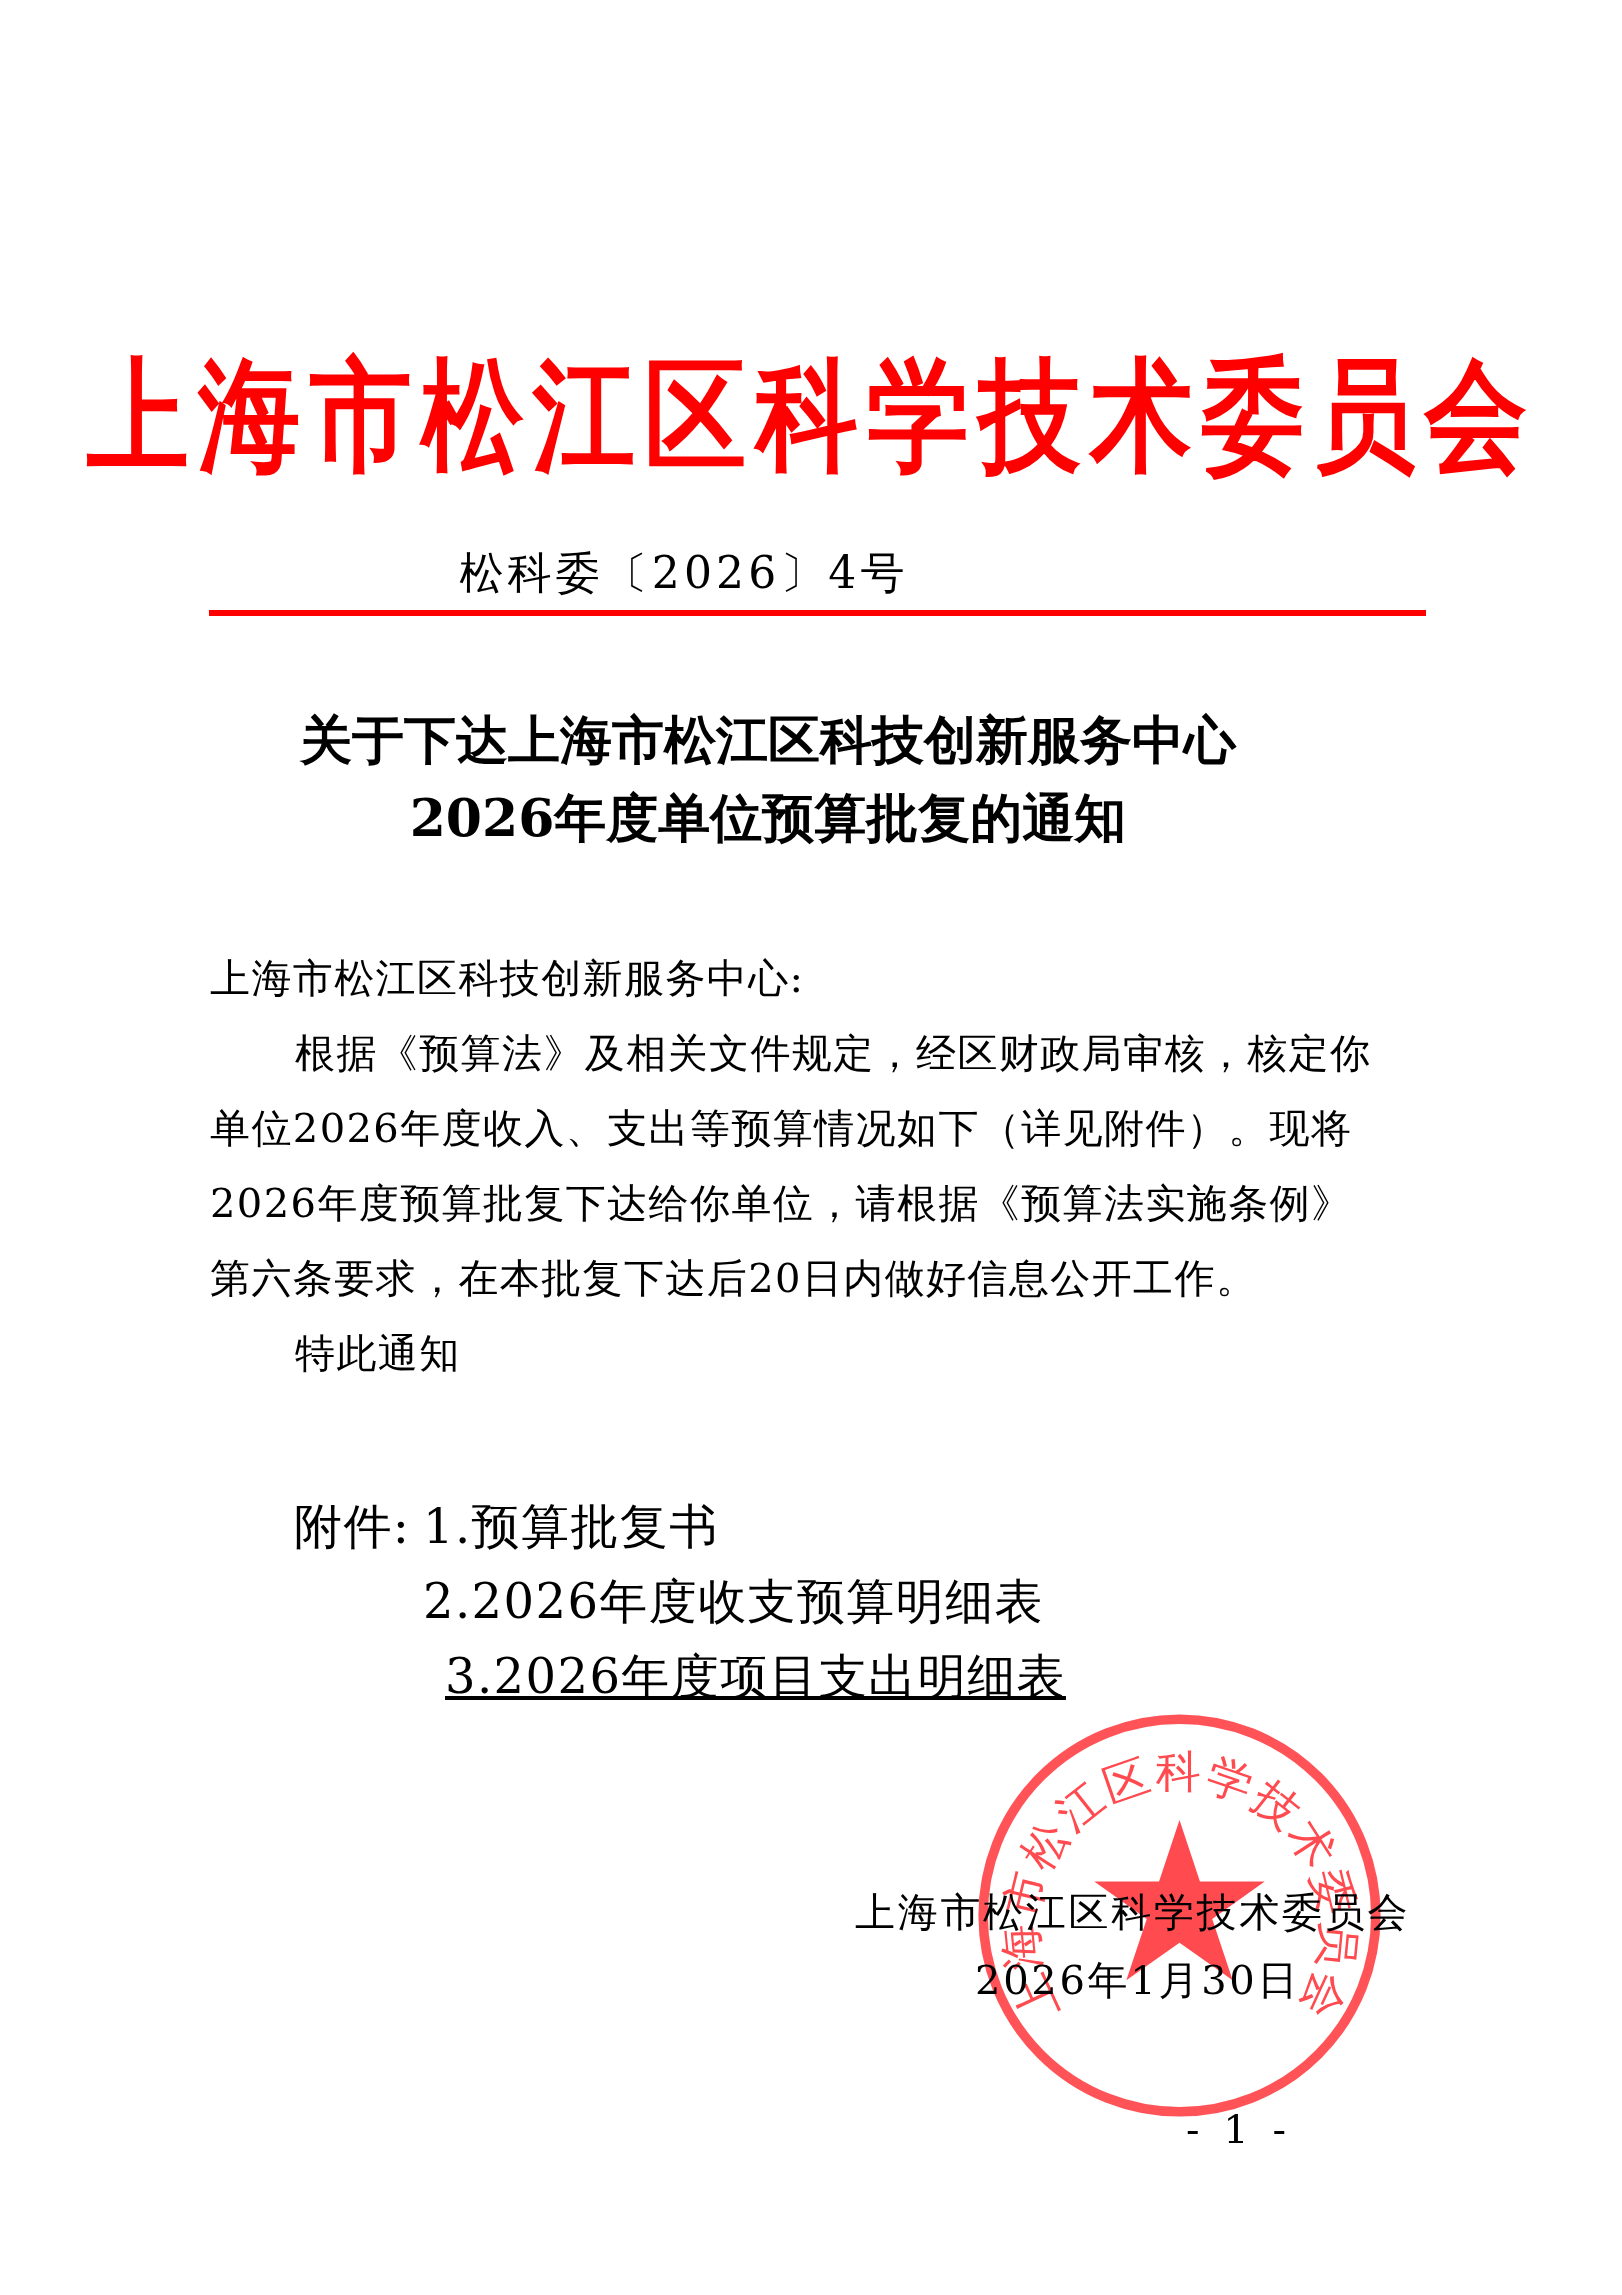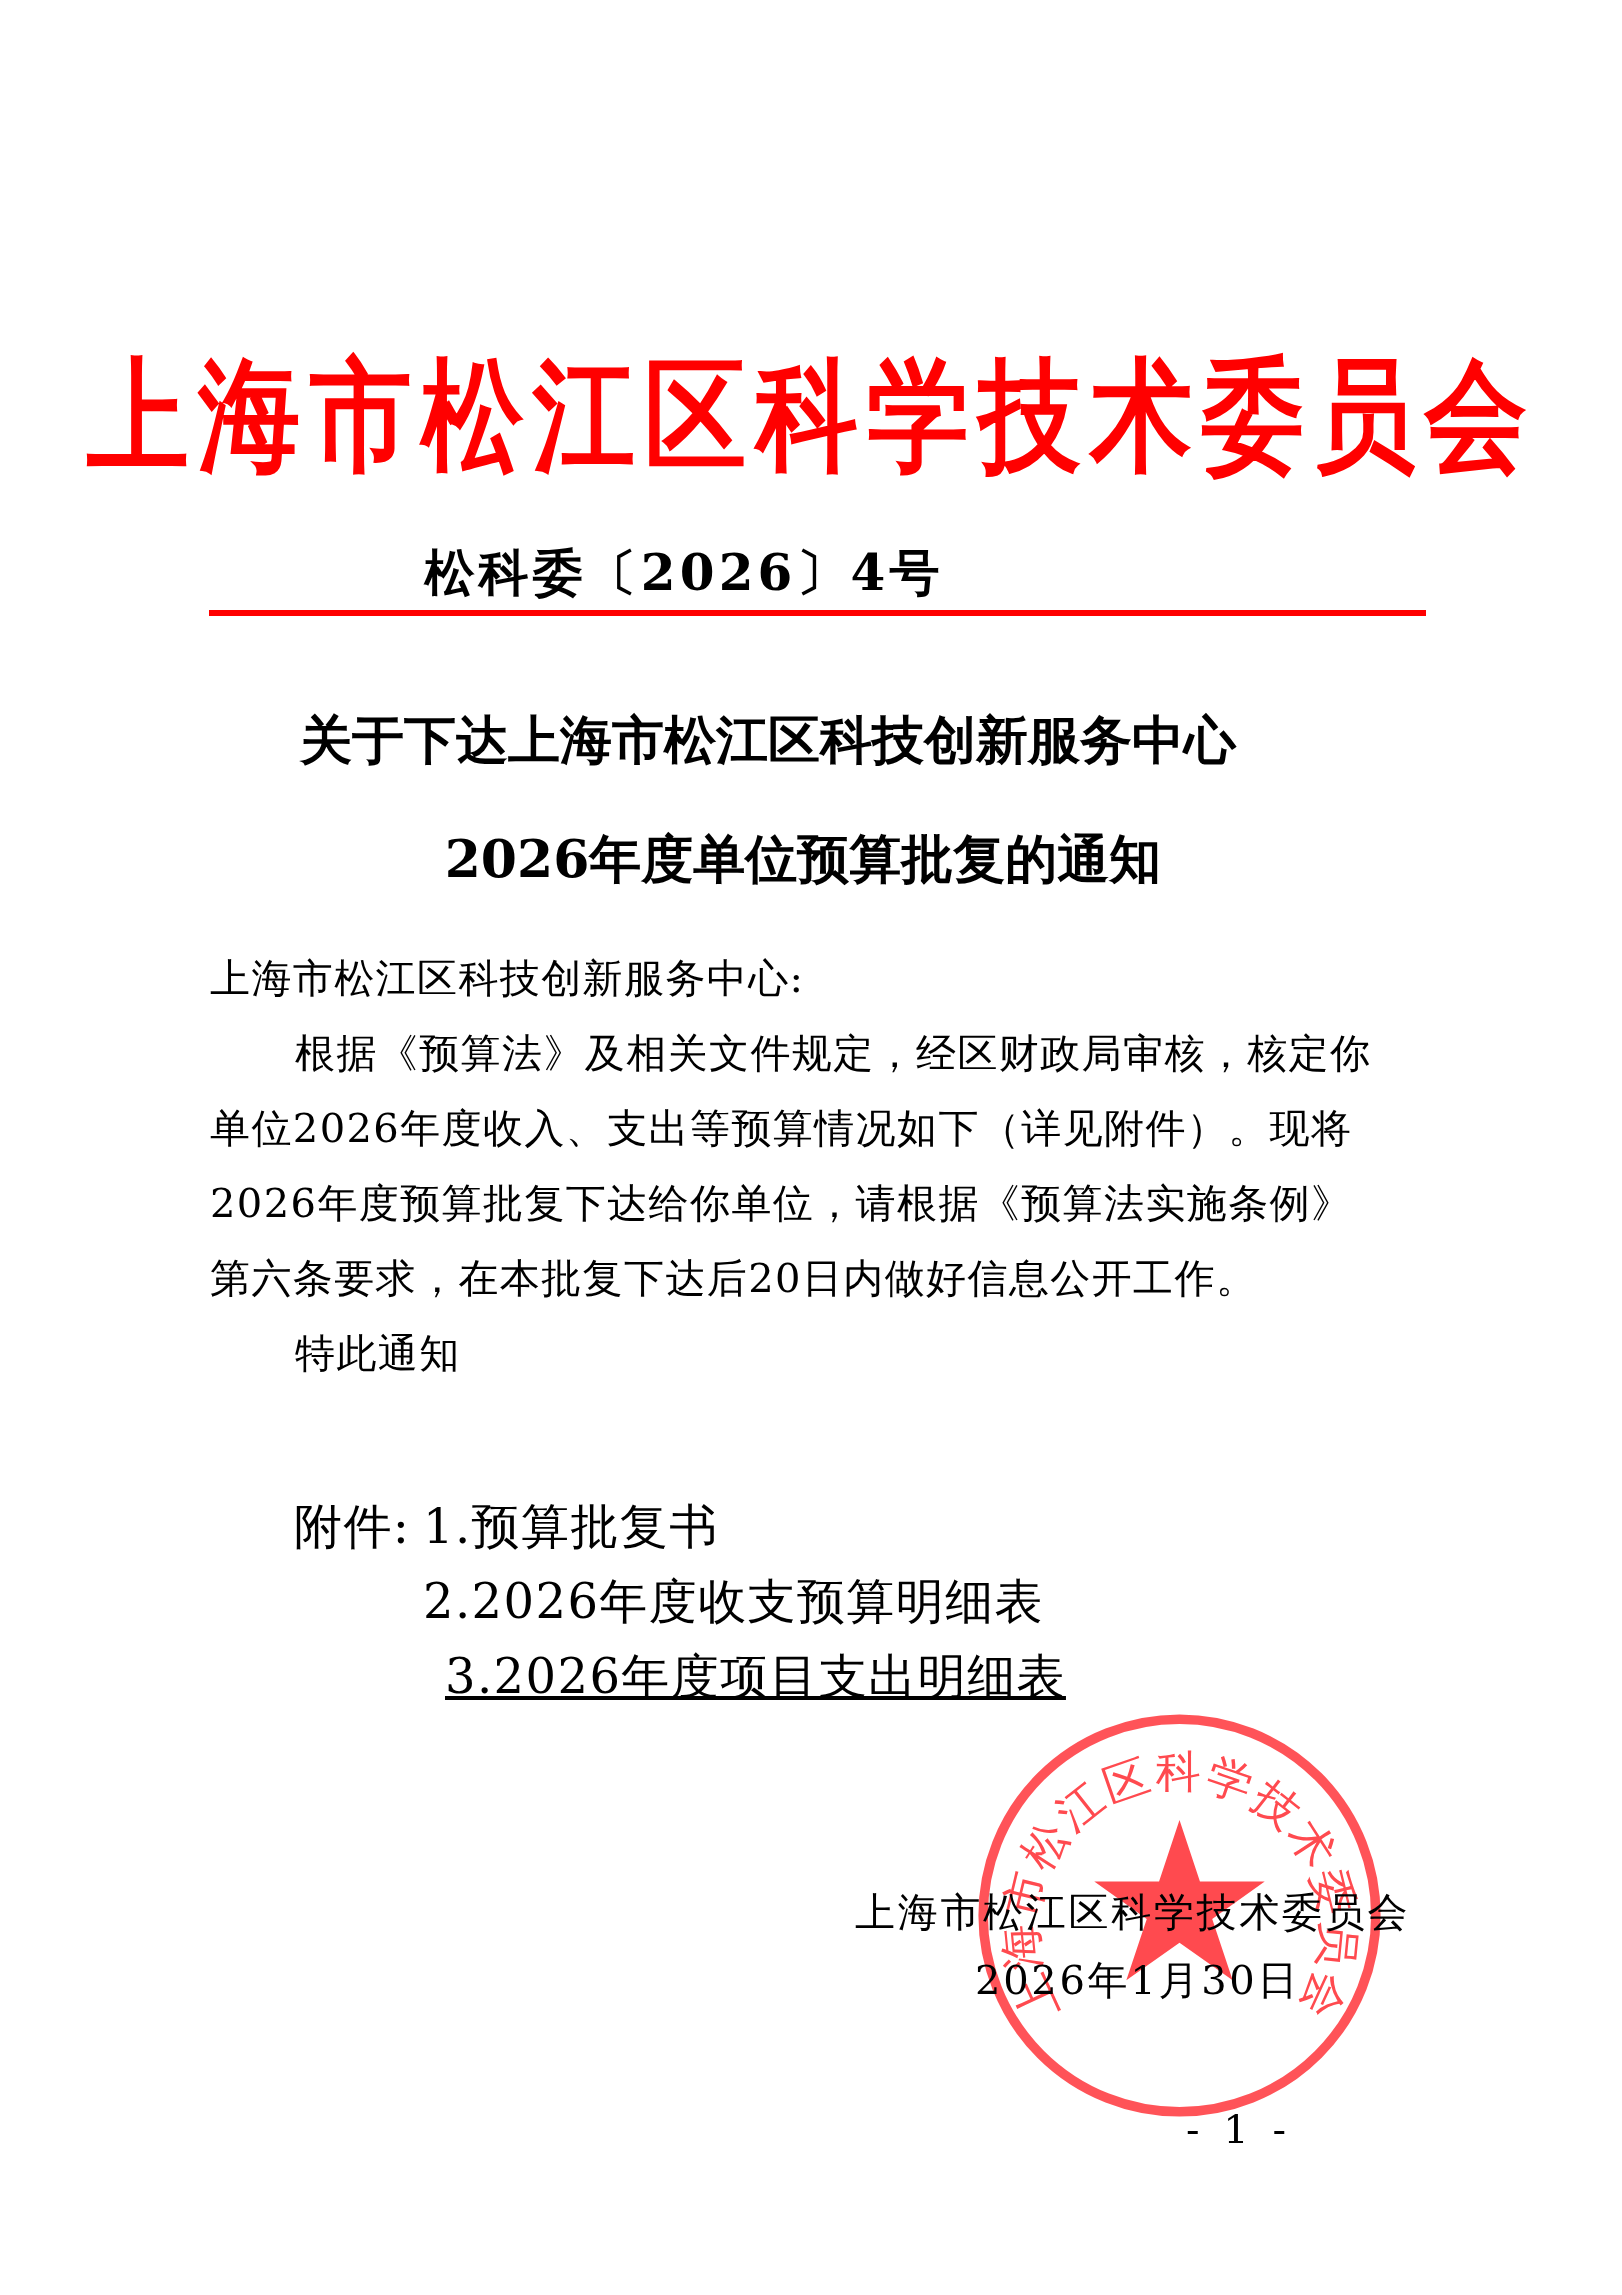--- a/index.html
+++ b/index.html
@@ -2,27 +2,27 @@
 <html style="font-size:11px"><head>
 <meta charset="utf-8">
 <style>
   html, body { margin: 0; padding: 0; background: #ffffff; }
   body { width: 1623px; height: 2295px; position: relative; overflow: hidden;
          font-family: "DejaVu Serif", "Liberation Serif", serif; color: #000; }
   .abs { position: absolute; }
   .header-title { left: 0; width: 1623px; top: 354px; text-align: center;
          color: #ff0000; font-size: 102px; font-weight: bold; letter-spacing: 9.5px;
          line-height: 123px; transform: scaleY(1.2); font-family: "DejaVu Serif", serif; }
-  .doc-no { left: 0; width: 1368px; top: 545px; text-align: center; font-size: 50px;
-         letter-spacing: 4.1px; line-height: 55px; font-weight: bold; }
+  .doc-no { left: 0; width: 1368px; top: 545px; text-align: center; font-size: 44px;
+         letter-spacing: 4.1px; line-height: 55px; }
   .red-rule { left: 209px; width: 1217px; top: 610px; height: 5.5px; background: #ff0000; }
   .doc-title { left: 0; width: 1536px; text-align: center; font-size: 52px; font-weight: bold;
          line-height: 75px; }
   .t1 { top: 702px; }
-  .t2 { top: 821px; padding-left: 35px; }
+  .t2 { top: 780px; }
   .body-text { left: 210px; width: 1220px; font-size: 40px; line-height: 75px; letter-spacing: 1.4px; }
   .line { position: absolute; white-space: nowrap; }
   .indent { padding-left: 85px; }
   .attach { font-size: 48px; line-height: 75px; letter-spacing: 1.4px; white-space: nowrap; }
   .signature { font-size: 40px; letter-spacing: 2.7px; white-space: nowrap; }
   .page-num { font-size: 40px; letter-spacing: 5.5px; white-space: nowrap; }
   .seal { left: 975px; top: 1711px; width: 409px; height: 409px; }
 </style>
 </head>
 <body>

